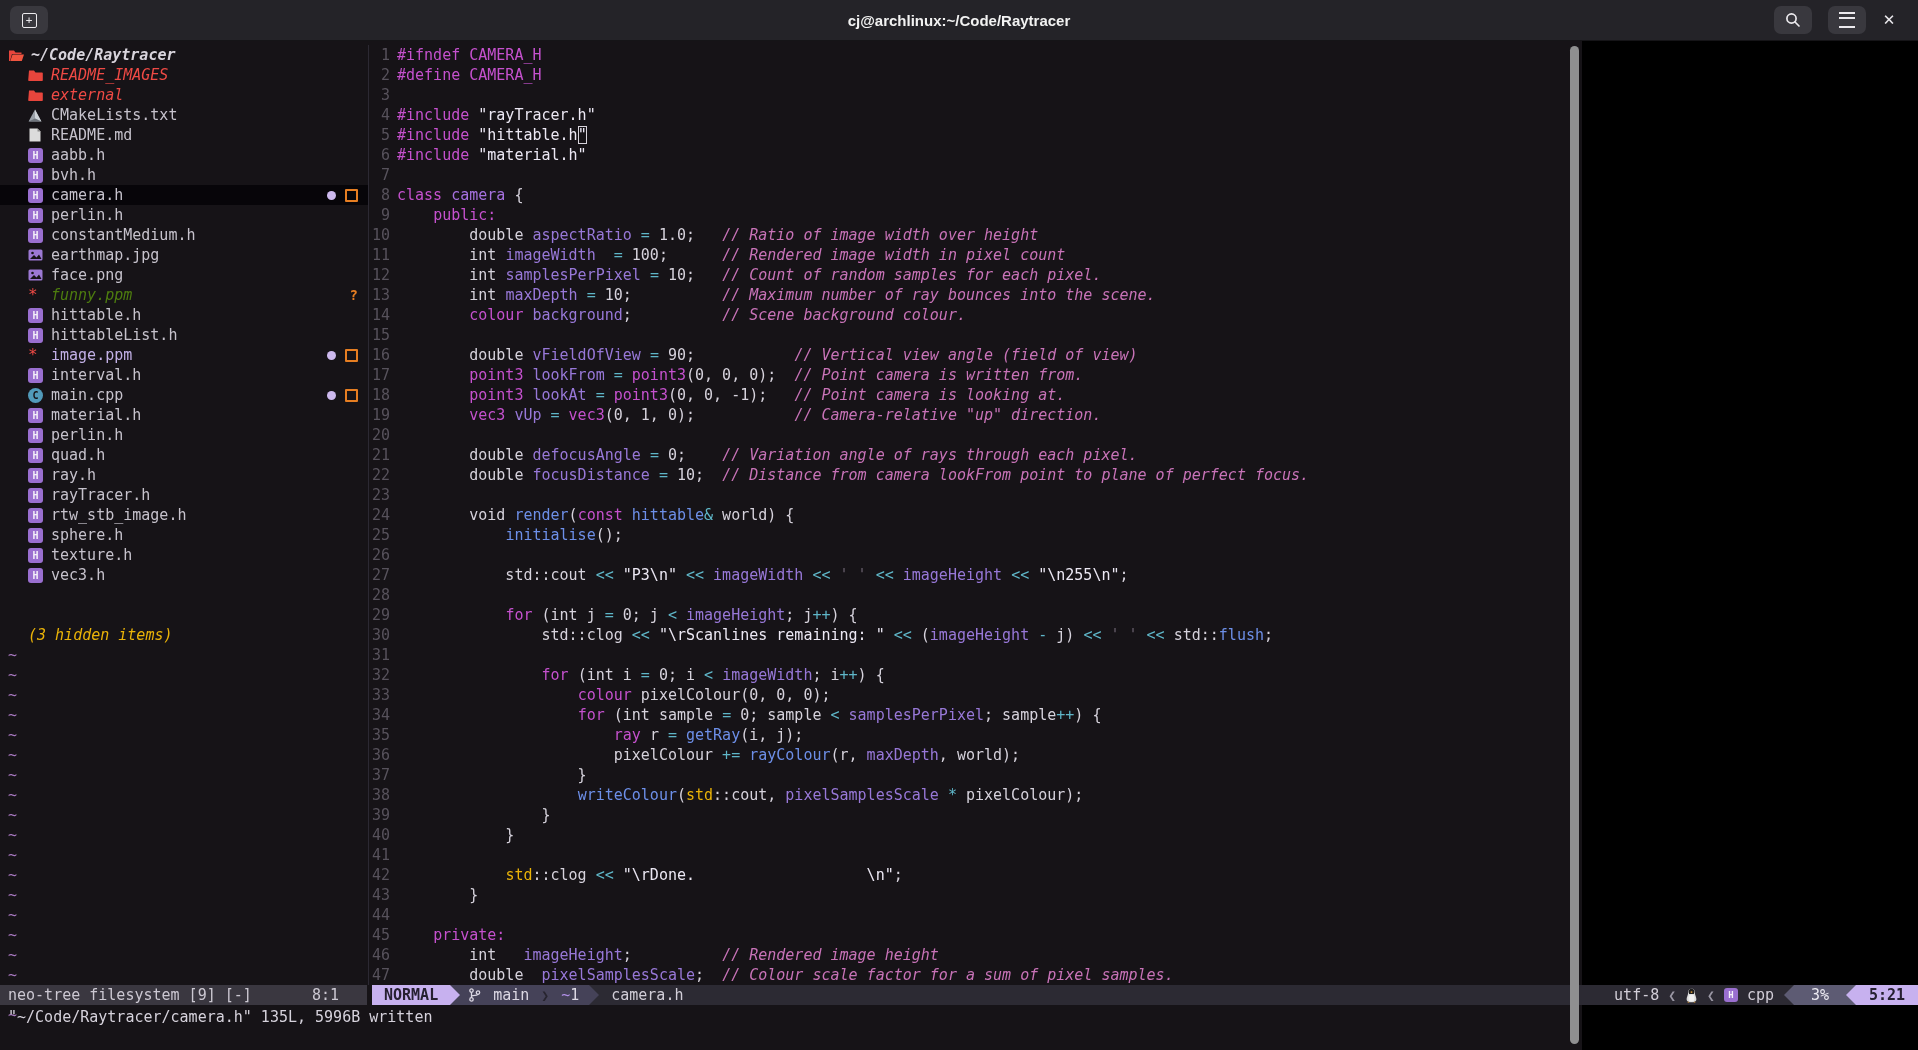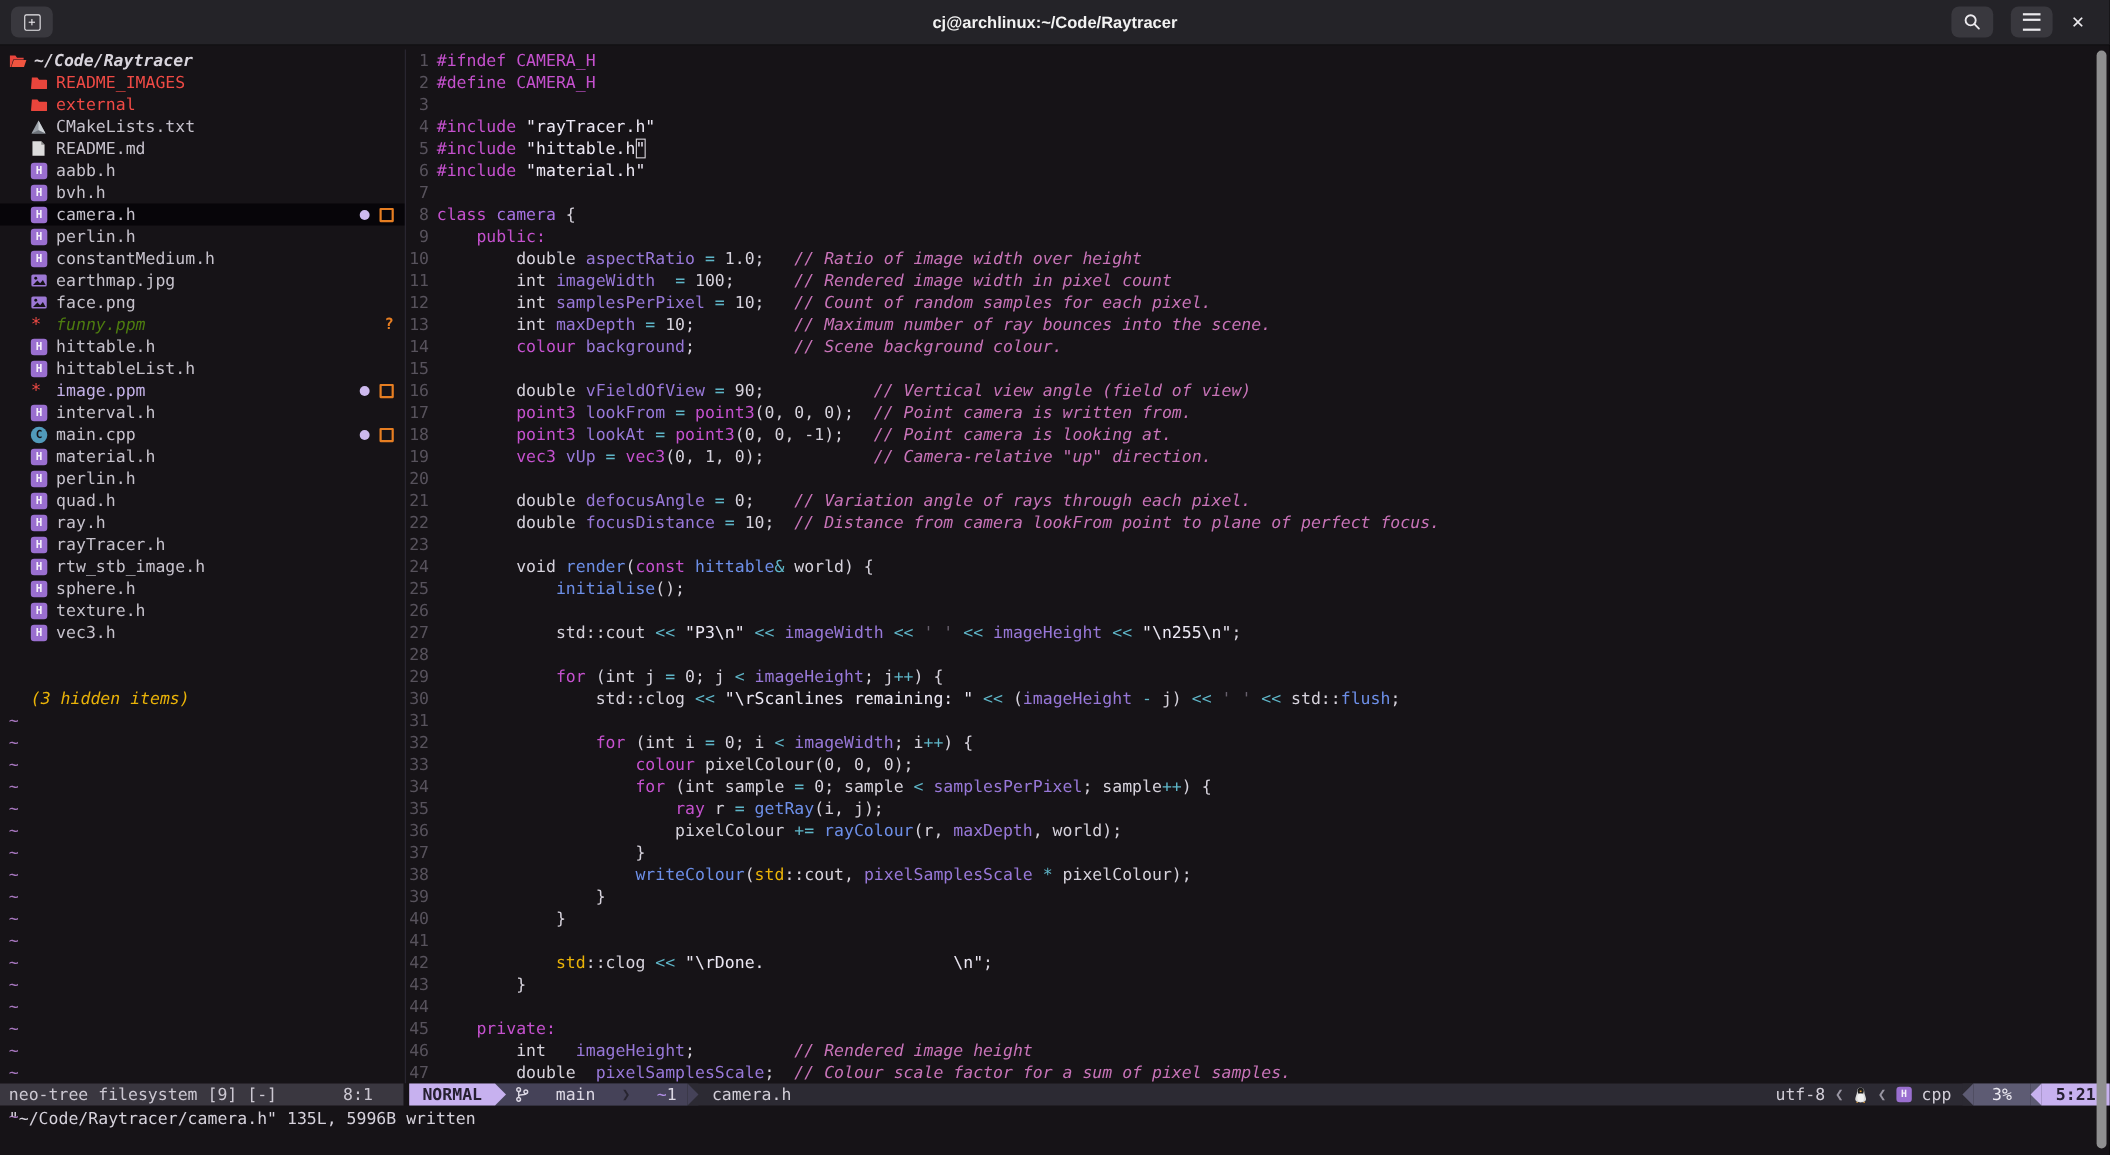--- a/index.html
+++ b/index.html
@@ -15,30 +15,30 @@
   .tb-right{position:absolute;right:12px;display:flex;align-items:center;gap:6px;}
   .tb-close{width:34px;height:28px;display:flex;align-items:center;justify-content:center;
             color:#eceaee;font-size:15px;font-family:"Liberation Sans",sans-serif;}
   .burger{display:inline-block;width:16px;height:12px;
           border-top:2px solid #eceaee;border-bottom:2px solid #eceaee;position:relative;}
   .burger::after{content:"";position:absolute;left:0;top:3px;width:16px;height:2px;background:#eceaee;}
   .nt-box{width:13px;height:13px;border:1.5px solid #eceaee;border-radius:2px;display:flex;
           align-items:center;justify-content:center;color:#eceaee;font-size:11px;line-height:1;
           font-family:"DejaVu Sans Mono",monospace;}
   
-  .term{position:absolute;left:0;top:41px;width:1918px;height:1009px;background:#161317;}
+  .term{position:absolute;left:0;top:41px;width:1582px;height:1009px;background:#161317;}
   .vsep{position:absolute;left:368px;top:4px;width:1px;height:940px;background:#2c2933;}
   
   .neotree{position:absolute;left:0;top:4px;width:368px;}
   .trow{position:relative;height:20px;display:flex;align-items:center;font-size:15px;color:#c6c2cc;}
   .trow.sel{background:#070509;}
   .trow .lbl{margin-left:5px;white-space:pre;}
   .t-root{padding-left:8px;} .t-root .lbl{color:#d8d4dc;font-weight:bold;font-style:italic;}
   .t-item{padding-left:28px;}
-  .lbl.red{color:#ef4a45;} .lbl.orange-italic{color:#4d7c0f;font-style:italic;}
+  .lbl.red{color:#ef4a45;font-style:italic;} .lbl.orange-italic{color:#4d7c0f;font-style:italic;}
   .lbl.lavender{color:#c2b0e6;}
   .ic{display:inline-flex;width:18px;justify-content:flex-start;align-items:center;flex:none;}
   .hbox{width:15px;height:15px;background:#9a6fd0;border-radius:3px;color:#f4f0fa;
         font-size:10px;font-weight:bold;display:flex;align-items:center;justify-content:center;}
   .cppc{width:15px;height:15px;background:#519aba;border-radius:50%;color:#161317;
         font-size:10px;font-weight:bold;display:flex;align-items:center;justify-content:center;}
   .star{color:#ef4a45;font-size:16px;line-height:1;}
   .markers{position:absolute;right:10px;display:flex;align-items:center;gap:9px;}
   .mdot{width:9px;height:9px;border-radius:50%;background:#cdb9ee;}
   .msq{width:9px;height:9px;border:2px solid #e67e22;border-radius:1px;}
@@ -58,21 +58,21 @@
   .st-neotree{width:367px;flex:none;background:#3a3740;color:#ccc8d2;display:flex;
               align-items:center;padding-left:8px;box-sizing:border-box;}
   .st-pos{margin-left:auto;margin-right:28px;}
   .st-gap{width:5px;flex:none;background:#161317;}
   .st-main{flex:1;display:flex;align-items:stretch;background:#2c2a33;}
   .seg{display:flex;align-items:center;}
   .seg.mode{background:#c7b1ef;color:#262031;font-weight:bold;padding:0 12px;}
   .tri{width:0;height:0;border-top:10px solid transparent;border-bottom:10px solid transparent;flex:none;}
   .tri-mode{border-left:10px solid #c7b1ef;background:#454258;}
   .tri-branch{border-left:10px solid #454258;background:#2c2a33;}
-  .seg.branch{background:#454258;color:#dcd8e4;padding:0 10px 0 8px;gap:24px;text-align:right;}
+  .seg.branch{background:#454258;color:#dcd8e4;padding:0 10px 0 8px;gap:12px;text-align:right;}
   .thin-chev{color:#27242f;font-weight:bold;font-size:13px;}
   .diff .sym{color:#b290e8;}
   .seg.file{flex:1;color:#d2ced8;padding-left:12px;}
   .right-cluster{margin-left:auto;display:flex;align-items:center;gap:9px;margin-right:10px;color:#d2ced8;}
   .sep-chev{color:#9a97a4;font-size:13px;}
   .hbox.small{width:14px;height:14px;font-size:9px;}
   .tri-prog{border-right:10px solid #5d5b73;background:#2c2a33;}
   .seg.prog{background:#5d5b73;color:#eceaf2;width:52px;justify-content:center;}
   .tri-cpos{border-right:10px solid #c7b1ef;background:#5d5b73;}
   .seg.cpos{background:#c7b1ef;color:#262031;font-weight:bold;width:62px;justify-content:center;}

